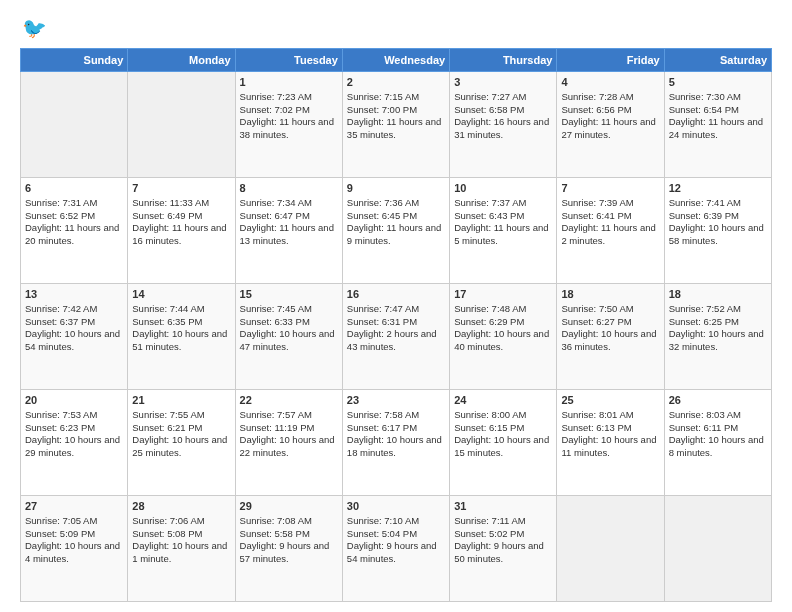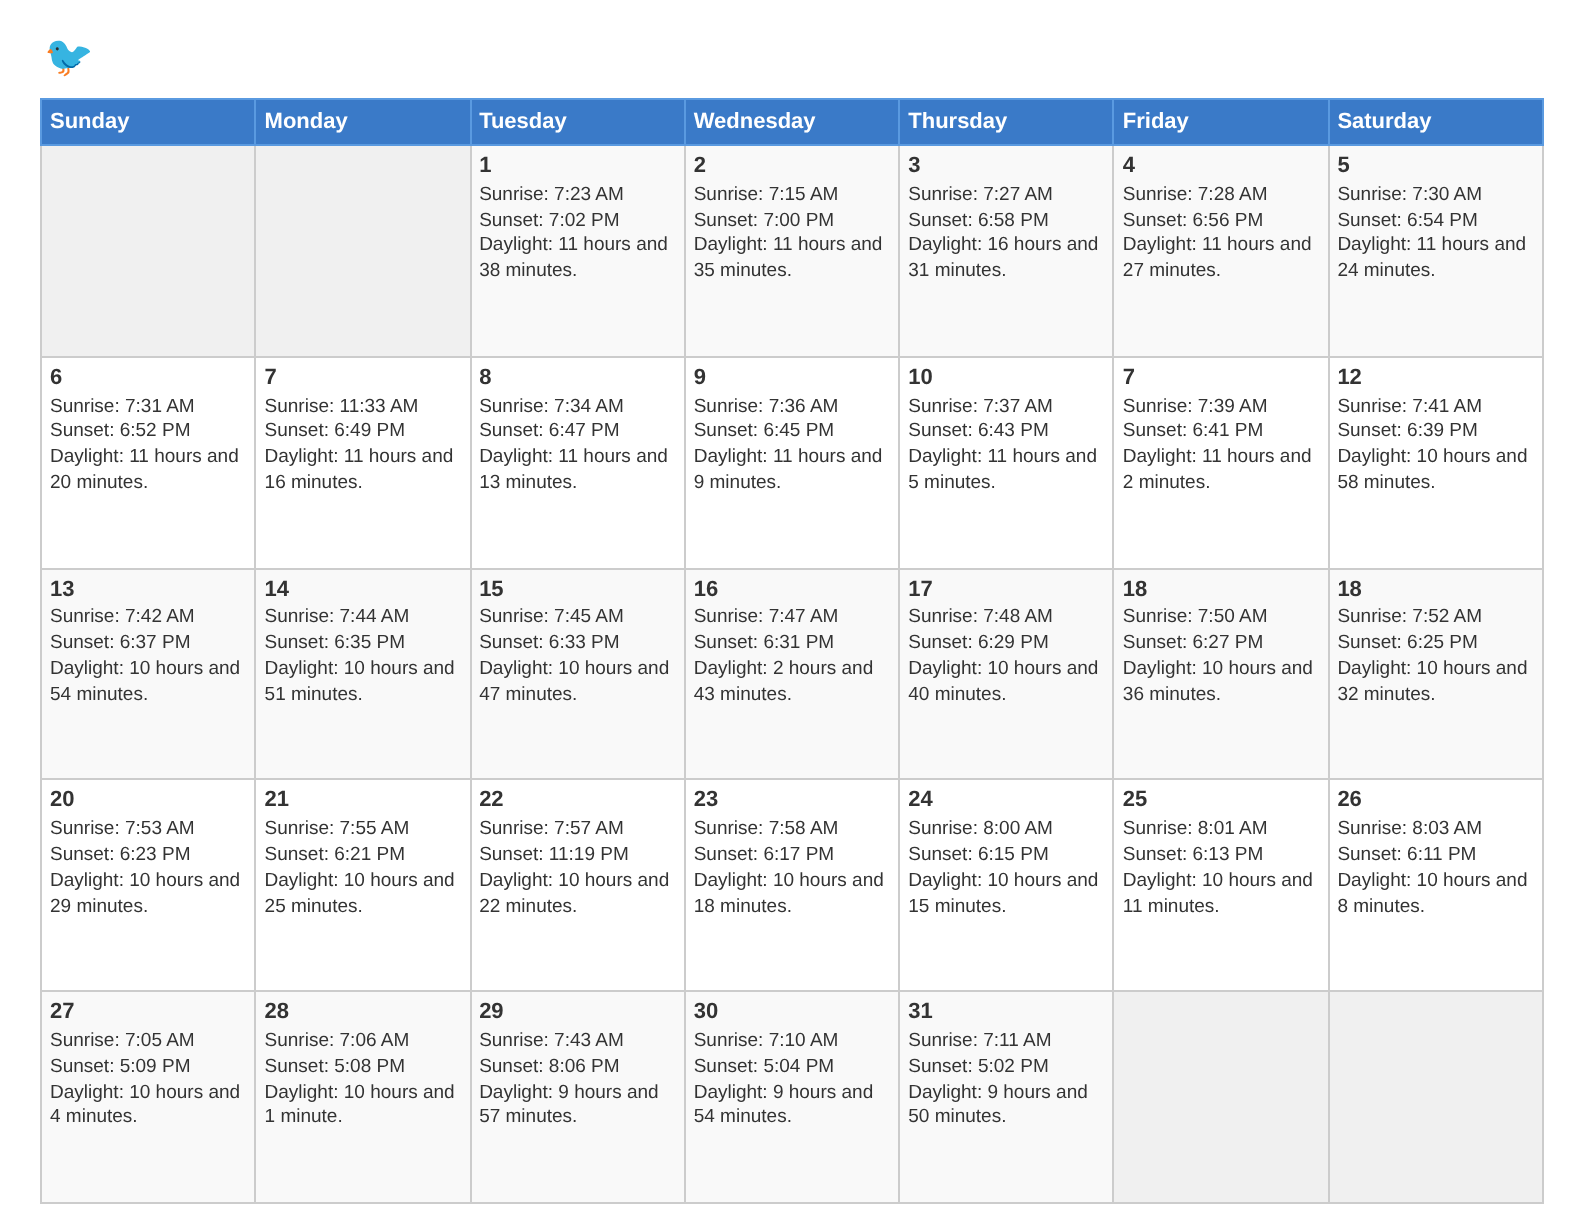--- a/index.html
+++ b/index.html
@@ -61,21 +61,21 @@
       width: 100%;
       border-collapse: collapse;
       flex: 1;
     }
     .calendar thead tr th {
       background-color: #3a7ac8;
       color: white;
       font-size: 11px;
       font-weight: bold;
       padding: 5px 4px;
-      text-align: left;
+      text-align: right;
       border: 1px solid #5a9ae0;
     }
     .calendar tbody tr td {
       border: 1px solid #ccc;
       vertical-align: top;
       padding: 3px 4px;
       font-size: 9.5px;
       color: #333;
       width: calc(100% / 7);
       background: #fff;
@@ -162,21 +162,21 @@
           <td><span class="day-num">21</span><span>Sunrise: 7:55 AM</span><br><span>Sunset: 6:21 PM</span><br><span>Daylight: 10 hours and 25 minutes.</span></td>
           <td><span class="day-num">22</span><span>Sunrise: 7:57 AM</span><br><span>Sunset: 11:19 PM</span><br><span>Daylight: 10 hours and 22 minutes.</span></td>
           <td><span class="day-num">23</span><span>Sunrise: 7:58 AM</span><br><span>Sunset: 6:17 PM</span><br><span>Daylight: 10 hours and 18 minutes.</span></td>
           <td><span class="day-num">24</span><span>Sunrise: 8:00 AM</span><br><span>Sunset: 6:15 PM</span><br><span>Daylight: 10 hours and 15 minutes.</span></td>
           <td><span class="day-num">25</span><span>Sunrise: 8:01 AM</span><br><span>Sunset: 6:13 PM</span><br><span>Daylight: 10 hours and 11 minutes.</span></td>
           <td><span class="day-num">26</span><span>Sunrise: 8:03 AM</span><br><span>Sunset: 6:11 PM</span><br><span>Daylight: 10 hours and 8 minutes.</span></td>
         </tr>
         <tr>
           <td><span class="day-num">27</span><span>Sunrise: 7:05 AM</span><br><span>Sunset: 5:09 PM</span><br><span>Daylight: 10 hours and 4 minutes.</span></td>
           <td><span class="day-num">28</span><span>Sunrise: 7:06 AM</span><br><span>Sunset: 5:08 PM</span><br><span>Daylight: 10 hours and 1 minute.</span></td>
-          <td><span class="day-num">29</span><span>Sunrise: 7:43 AM</span><br><span>Sunset: 8:06 PM</span><br><span>Daylight: 9 hours and 57 minutes.</span></td>
+          <td><span class="day-num">29</span><span>Sunrise: 7:08 AM</span><br><span>Sunset: 5:58 PM</span><br><span>Daylight: 9 hours and 57 minutes.</span></td>
           <td><span class="day-num">30</span><span>Sunrise: 7:10 AM</span><br><span>Sunset: 5:04 PM</span><br><span>Daylight: 9 hours and 54 minutes.</span></td>
           <td><span class="day-num">31</span><span>Sunrise: 7:11 AM</span><br><span>Sunset: 5:02 PM</span><br><span>Daylight: 9 hours and 50 minutes.</span></td>
           <td class="empty"></td>
           <td class="empty"></td>
         </tr>
       </tbody>
   </table>
 </div>
 
 </body></html>

